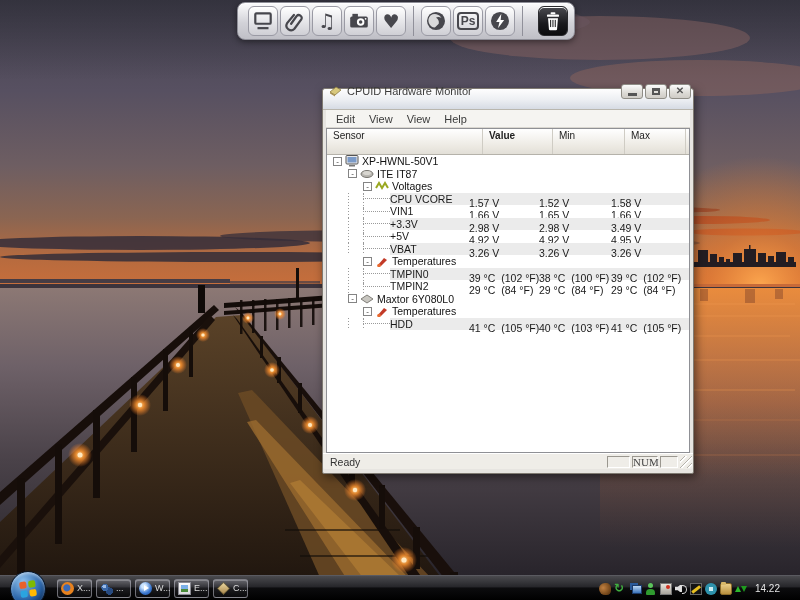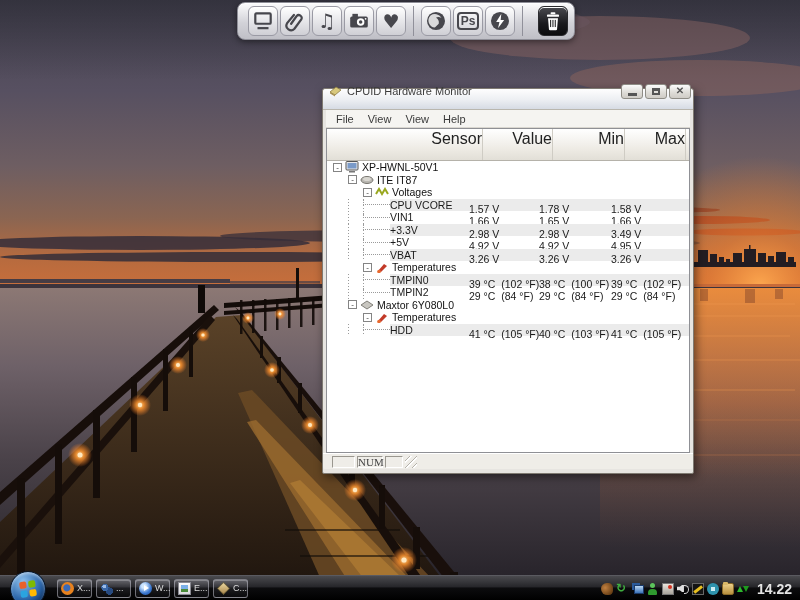--- a/index.html
+++ b/index.html
@@ -37,22 +37,22 @@
   .winbtn{width:22px;height:15px;margin-left:2px;border:1px solid #8f8d86;border-radius:3px;
        background:linear-gradient(#fbfbfb,#dddbd6 60%,#cfccc6);
        display:flex;align-items:center;justify-content:center;position:relative;}
   .winbtn .min-g{width:9px;height:3px;background:#555;margin-top:7px;}
   .winbtn .max-g{width:8px;height:7px;border:2px solid #555;border-top-width:3px;}
   .winbtn .cls-g{font-size:10px;font-weight:bold;color:#555;line-height:10px;}
   .menubar{height:18px;display:flex;align-items:center;background:#f5f4f1;
        border-bottom:1px solid #dad7d0;padding-left:3px;}
   .menu-item{padding:0 7px;color:#3a3a3a;}
   .listwrap{height:325px;border:1px solid #8f9095;background:#fff;overflow:hidden;}
-  .lheader{height:32px;display:flex;background:linear-gradient(#ffffff,#ece9e2 70%,#e2dfd7);
-       border-bottom:1px solid #b5b2aa;font-size:16px;color:#222;text-align:right;}
+  .lheader{height:26px;display:flex;background:linear-gradient(#ffffff,#ece9e2 70%,#e2dfd7);
+       border-bottom:1px solid #b5b2aa;font-size:10px;color:#222;}
   .hcell{border-right:1px solid #cfccc4;padding:1px 0 0 6px;flex:none;}
   .hfill{flex:1;}
   .lrow{height:12.5px;display:flex;align-items:center;font-size:10.5px;line-height:12px;white-space:pre;}
   .spacer{flex:none;height:100%;}
   .guides{flex:none;width:50px;height:100%;position:relative;
       background-image:repeating-linear-gradient(to bottom,#9a9a9a 0 1px,transparent 1px 3px),
                        repeating-linear-gradient(to bottom,#9a9a9a 0 1px,transparent 1px 3px);
       background-size:1px 100%,1px 100%;background-position:21px 0,36px 0;background-repeat:no-repeat;}
   .conn{flex:none;width:27px;height:6.5px;align-self:flex-start;margin-left:-14px;
       border-left:1px dotted #9a9a9a;border-bottom:1px dotted #9a9a9a;}
@@ -122,21 +122,21 @@
   .ti-volume::after{content:"";position:absolute;right:0;top:2.5px;width:4px;height:7px;
       border:1.5px solid #d8d8d8;border-left:none;border-radius:0 6px 6px 0;}
   .ti-display{background:#141414;border:1px solid #666;}
   .ti-display::after{content:"";position:absolute;left:0;top:4.5px;width:10px;height:2.5px;
       background:#e8c020;transform:rotate(-38deg);}
   .ti-lens{border-radius:50%;background:radial-gradient(circle,#cdeef4 0 28%,#2e93ad 30% 72%,#135a70);}
   .ti-folder{background:linear-gradient(#ecd08a,#b8903e);border:1px solid #8a6a28;border-radius:2px;}
   .ti-folder::before{content:"";position:absolute;left:0;top:-2px;width:5px;height:3px;background:#d8b868;border-radius:1px;}
   .ti-updown::before{content:"";position:absolute;left:0;top:0;border:3px solid transparent;border-bottom:6px solid #2db82d;}
   .ti-updown::after{content:"";position:absolute;right:0;bottom:0;border:3px solid transparent;border-top:6px solid #1e9a1e;}
-  .clock{color:#e4e4e4;font-size:14px;margin:0 5px 0 5px;font-weight:bold;}
+  .clock{color:#e4e4e4;font-size:10px;margin:0 17px 0 5px;}
 </style>
 </head>
 <body>
 
 <div class="screen">
 
   <svg class="wallpaper" width="800" height="600" viewBox="0 0 800 600" preserveAspectRatio="none">
     <defs>
       <linearGradient id="skg" x1="0" y1="0" x2="0" y2="1">
         <stop offset="0" stop-color="#45434f"></stop>
@@ -387,47 +387,47 @@
           <span class="min-g"></span>
         </span>
       <span class="winbtn">
           <span class="max-g"></span>
         </span>
       <span class="winbtn">
           <span class="cls-g">✕</span>
         </span>
     </div>
     <div class="menubar" id="menubar">
-        <span class="menu-item">File</span>
+        <span class="menu-item">Edit</span>
         <span class="menu-item">View</span>
         <span class="menu-item">View</span>
         <span class="menu-item">Help</span>
       </div>
     <div class="listwrap">
       <div class="lheader" id="lheader">
           <span class="hcell" style="width: 156px;">Sensor</span>
-          <span class="hcell" style="width: 70px;">Value</span>
+          <span class="hcell" style="width: 70px; font-weight: bold;">Value</span>
           <span class="hcell" style="width: 72px;">Min</span>
           <span class="hcell" style="width: 61px;">Max</span>
           <span class="hcell hfill"></span>
         </div>
       <div id="lrows">
           <div class="lrow"><span class="spacer" style="width: 6px;"></span><span class="expbox">-</span><span class="ticon"><svg width="14" height="12" viewBox="0 0 14 12">
                 <rect x="1" y="0.5" width="12" height="8.5" rx="1" fill="#e8e8ea" stroke="#555"></rect>
                 <rect x="2.5" y="2" width="9" height="5.5" fill="#7a9ac8"></rect>
                 <rect x="4" y="10" width="6" height="1.5" fill="#777"></rect>
               </svg></span><span class="nlabel">XP-HWNL-50V1</span></div>
           <div class="lrow"><span class="spacer" style="width: 21px;"></span><span class="expbox">-</span><span class="ticon"><svg width="14" height="12" viewBox="0 0 14 12">
                 <ellipse cx="7" cy="6" rx="6" ry="3.5" fill="#b8b6b0" stroke="#77756f"></ellipse>
                 <ellipse cx="7" cy="5" rx="4" ry="2" fill="#d8d6d0"></ellipse>
               </svg></span><span class="nlabel">ITE IT87</span></div>
           <div class="lrow"><span class="spacer" style="width: 36px;"></span><span class="expbox">-</span><span class="ticon"><svg width="14" height="12" viewBox="0 0 14 12">
                 <polyline points="1,8 4,3 7,8 10,3 13,8" stroke="#9aa820" stroke-width="2" fill="none"></polyline>
               </svg></span><span class="nlabel">Voltages</span></div>
-          <div class="lrow"><span class="guides"></span><span class="conn"></span><div class="stripe shaded"><span class="llabel">CPU VCORE</span><span class="cell v">1.57 V</span><span class="cell mn">1.78 V</span><span class="cell mx">1.58 V</span></div></div>
+          <div class="lrow"><span class="guides"></span><span class="conn"></span><div class="stripe shaded"><span class="llabel">CPU VCORE</span><span class="cell v">1.57 V</span><span class="cell mn">1.52 V</span><span class="cell mx">1.58 V</span></div></div>
           <div class="lrow"><span class="guides"></span><span class="conn"></span><div class="stripe"><span class="llabel">VIN1</span><span class="cell v">1.66 V</span><span class="cell mn">1.65 V</span><span class="cell mx">1.66 V</span></div></div>
           <div class="lrow"><span class="guides"></span><span class="conn"></span><div class="stripe shaded"><span class="llabel">+3.3V</span><span class="cell v">2.98 V</span><span class="cell mn">2.98 V</span><span class="cell mx">3.49 V</span></div></div>
           <div class="lrow"><span class="guides"></span><span class="conn"></span><div class="stripe"><span class="llabel">+5V</span><span class="cell v">4.92 V</span><span class="cell mn">4.92 V</span><span class="cell mx">4.95 V</span></div></div>
           <div class="lrow"><span class="guides"></span><span class="conn"></span><div class="stripe shaded"><span class="llabel">VBAT</span><span class="cell v">3.26 V</span><span class="cell mn">3.26 V</span><span class="cell mx">3.26 V</span></div></div>
           <div class="lrow"><span class="spacer" style="width: 36px;"></span><span class="expbox">-</span><span class="ticon"><svg width="14" height="12" viewBox="0 0 14 12">
                 <path d="M3 10 L9 3 L12 5 L6 11 Z" fill="#c23a28"></path>
                 <circle cx="4" cy="10.5" r="1.8" fill="#e86a30"></circle>
               </svg></span><span class="nlabel">Temperatures</span></div>
           <div class="lrow"><span class="guides"></span><span class="conn"></span><div class="stripe shaded"><span class="llabel">TMPIN0</span><span class="cell v">39 °C  (102 °F)</span><span class="cell mn">38 °C  (100 °F)</span><span class="cell mx">39 °C  (102 °F)</span></div></div>
           <div class="lrow"><span class="guides"></span><span class="conn"></span><div class="stripe"><span class="llabel">TMPIN2</span><span class="cell v">29 °C  (84 °F)</span><span class="cell mn">29 °C  (84 °F)</span><span class="cell mx">29 °C  (84 °F)</span></div></div>
@@ -435,20 +435,21 @@
                 <path d="M7 2 L13 6 L7 10 L1 6 Z" fill="#c8c6c0" stroke="#807e78"></path>
               </svg></span><span class="nlabel">Maxtor 6Y080L0</span></div>
           <div class="lrow"><span class="spacer" style="width: 36px;"></span><span class="expbox">-</span><span class="ticon"><svg width="14" height="12" viewBox="0 0 14 12">
                 <path d="M3 10 L9 3 L12 5 L6 11 Z" fill="#c23a28"></path>
                 <circle cx="4" cy="10.5" r="1.8" fill="#e86a30"></circle>
               </svg></span><span class="nlabel">Temperatures</span></div>
           <div class="lrow"><span class="guides"></span><span class="conn"></span><div class="stripe shaded"><span class="llabel">HDD</span><span class="cell v">41 °C  (105 °F)</span><span class="cell mn">40 °C  (103 °F)</span><span class="cell mx">41 °C  (105 °F)</span></div></div>
         </div>
     </div>
     <div class="statusbar">
+      <span class="sb-left">Ready</span>
       <span class="sb-cell sb-c1"></span>
       <span class="sb-cell sb-num">NUM</span>
       <span class="sb-cell sb-c3"></span>
       <span class="grip"></span>
     </div>
   </div>
 
   <div class="taskbar">
     <div class="orb">
       <span class="flag">

